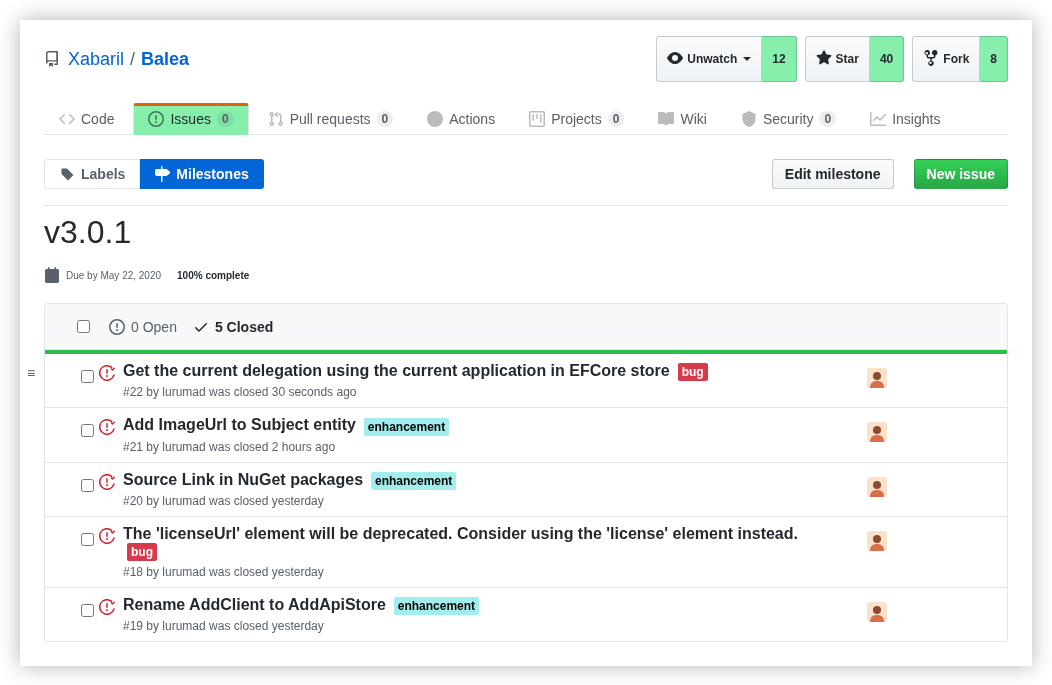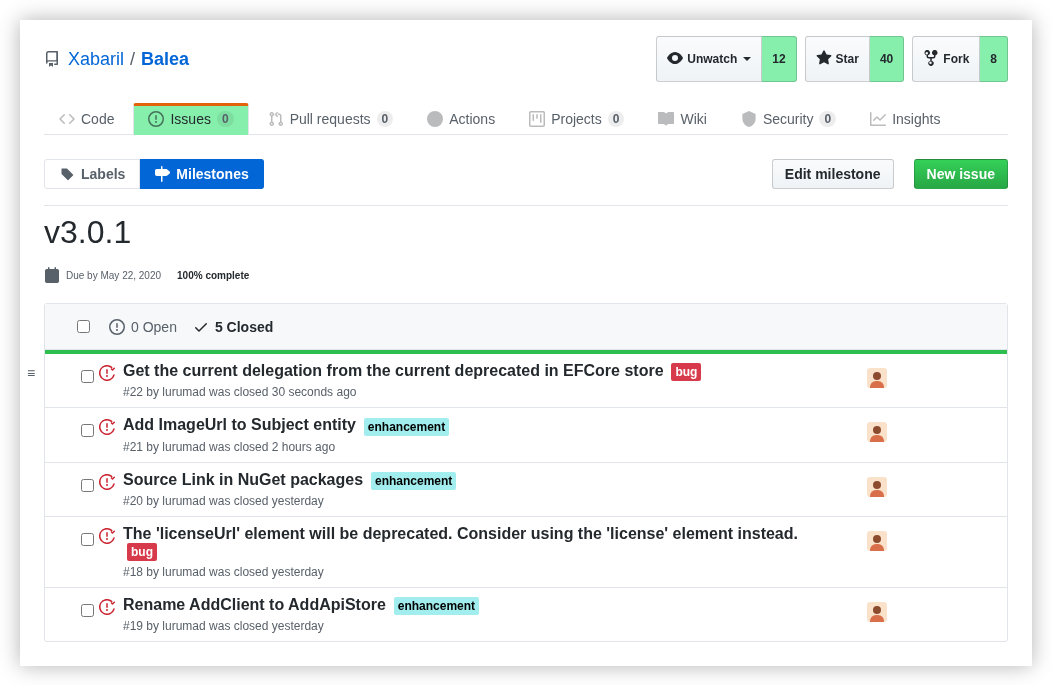--- a/index.html
+++ b/index.html
@@ -412,21 +412,21 @@
       </div>
     </div>
     <div class="progress-bar"></div>
     <div id="issue-rows">
         <div class="issue-row">
           <span class="reorder-handle">≡</span>
           <input type="checkbox" class="row-check" style="">
           <span class="row-icon"><svg width="16" height="16" viewBox="0 0 16 16" fill="currentColor">
               <path d="M1.5 8a6.5 6.5 0 0110.65-5.003.75.75 0 00.959-1.153 8 8 0 102.592 8.33.75.75 0 10-1.444-.407A6.5 6.5 0 011.5 8zM8 12a1 1 0 100-2 1 1 0 000 2zm0-8a.75.75 0 01.75.75v3.5a.75.75 0 01-1.5 0v-3.5A.75.75 0 018 4zm7.78-.22a.75.75 0 00-1.06-1.06l-1.22 1.22-.47-.47a.75.75 0 10-1.06 1.06l1 1a.75.75 0 001.06 0l1.75-1.75z"></path>
             </svg></span>
-          <div class="issue-title-line"><a class="issue-title">Get the current delegation from the current deprecated in EFCore store</a> <span class="label" style="background: rgb(215, 58, 74); color: rgb(255, 255, 255);">bug</span></div>
+          <div class="issue-title-line"><a class="issue-title">Get the current delegation using the current application in EFCore store</a> <span class="label" style="background: rgb(215, 58, 74); color: rgb(255, 255, 255);">bug</span></div>
           <div class="issue-meta">#22 by lurumad was closed 30 seconds ago</div>
           <span class="assignee"><span class="avatar"></span></span>
         </div>
         <div class="issue-row">
           <input type="checkbox" class="row-check" style="">
           <span class="row-icon"><svg width="16" height="16" viewBox="0 0 16 16" fill="currentColor">
               <path d="M1.5 8a6.5 6.5 0 0110.65-5.003.75.75 0 00.959-1.153 8 8 0 102.592 8.33.75.75 0 10-1.444-.407A6.5 6.5 0 011.5 8zM8 12a1 1 0 100-2 1 1 0 000 2zm0-8a.75.75 0 01.75.75v3.5a.75.75 0 01-1.5 0v-3.5A.75.75 0 018 4zm7.78-.22a.75.75 0 00-1.06-1.06l-1.22 1.22-.47-.47a.75.75 0 10-1.06 1.06l1 1a.75.75 0 001.06 0l1.75-1.75z"></path>
             </svg></span>
           <div class="issue-title-line"><a class="issue-title">Add ImageUrl to Subject entity</a> <span class="label" style="background: rgb(162, 238, 239); color: rgb(0, 0, 0);">enhancement</span></div>
           <div class="issue-meta">#21 by lurumad was closed 2 hours ago</div>

